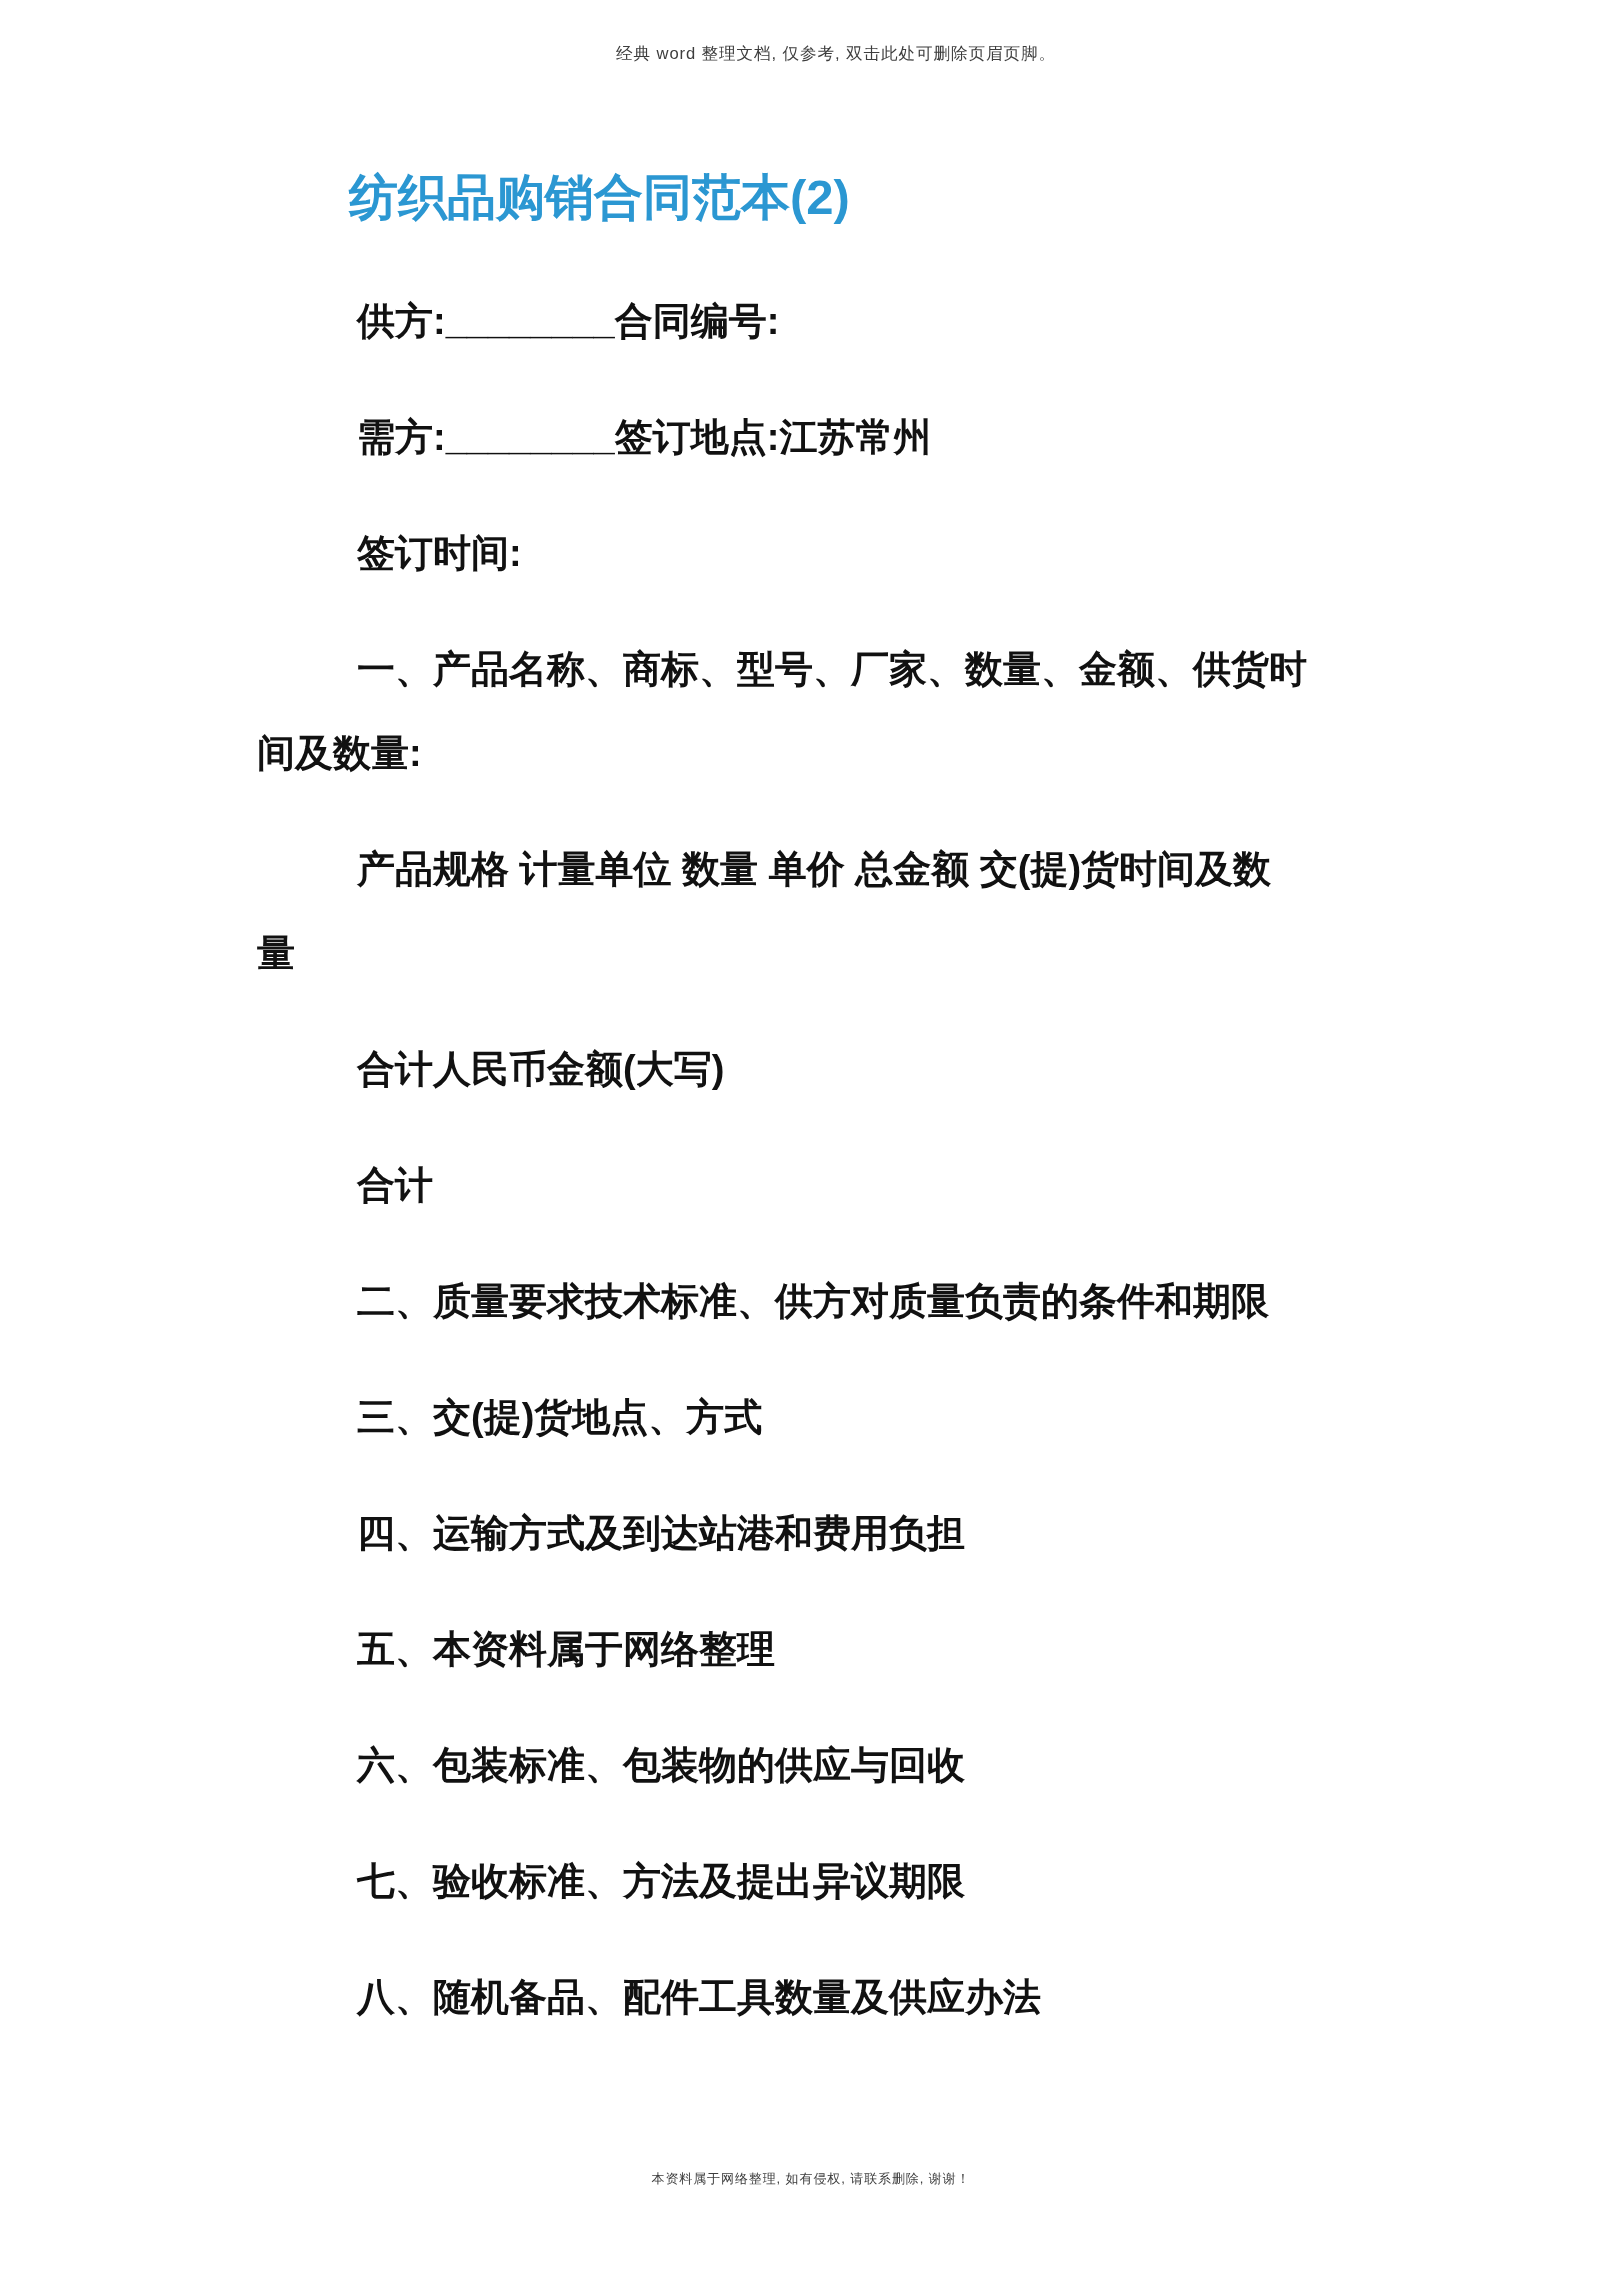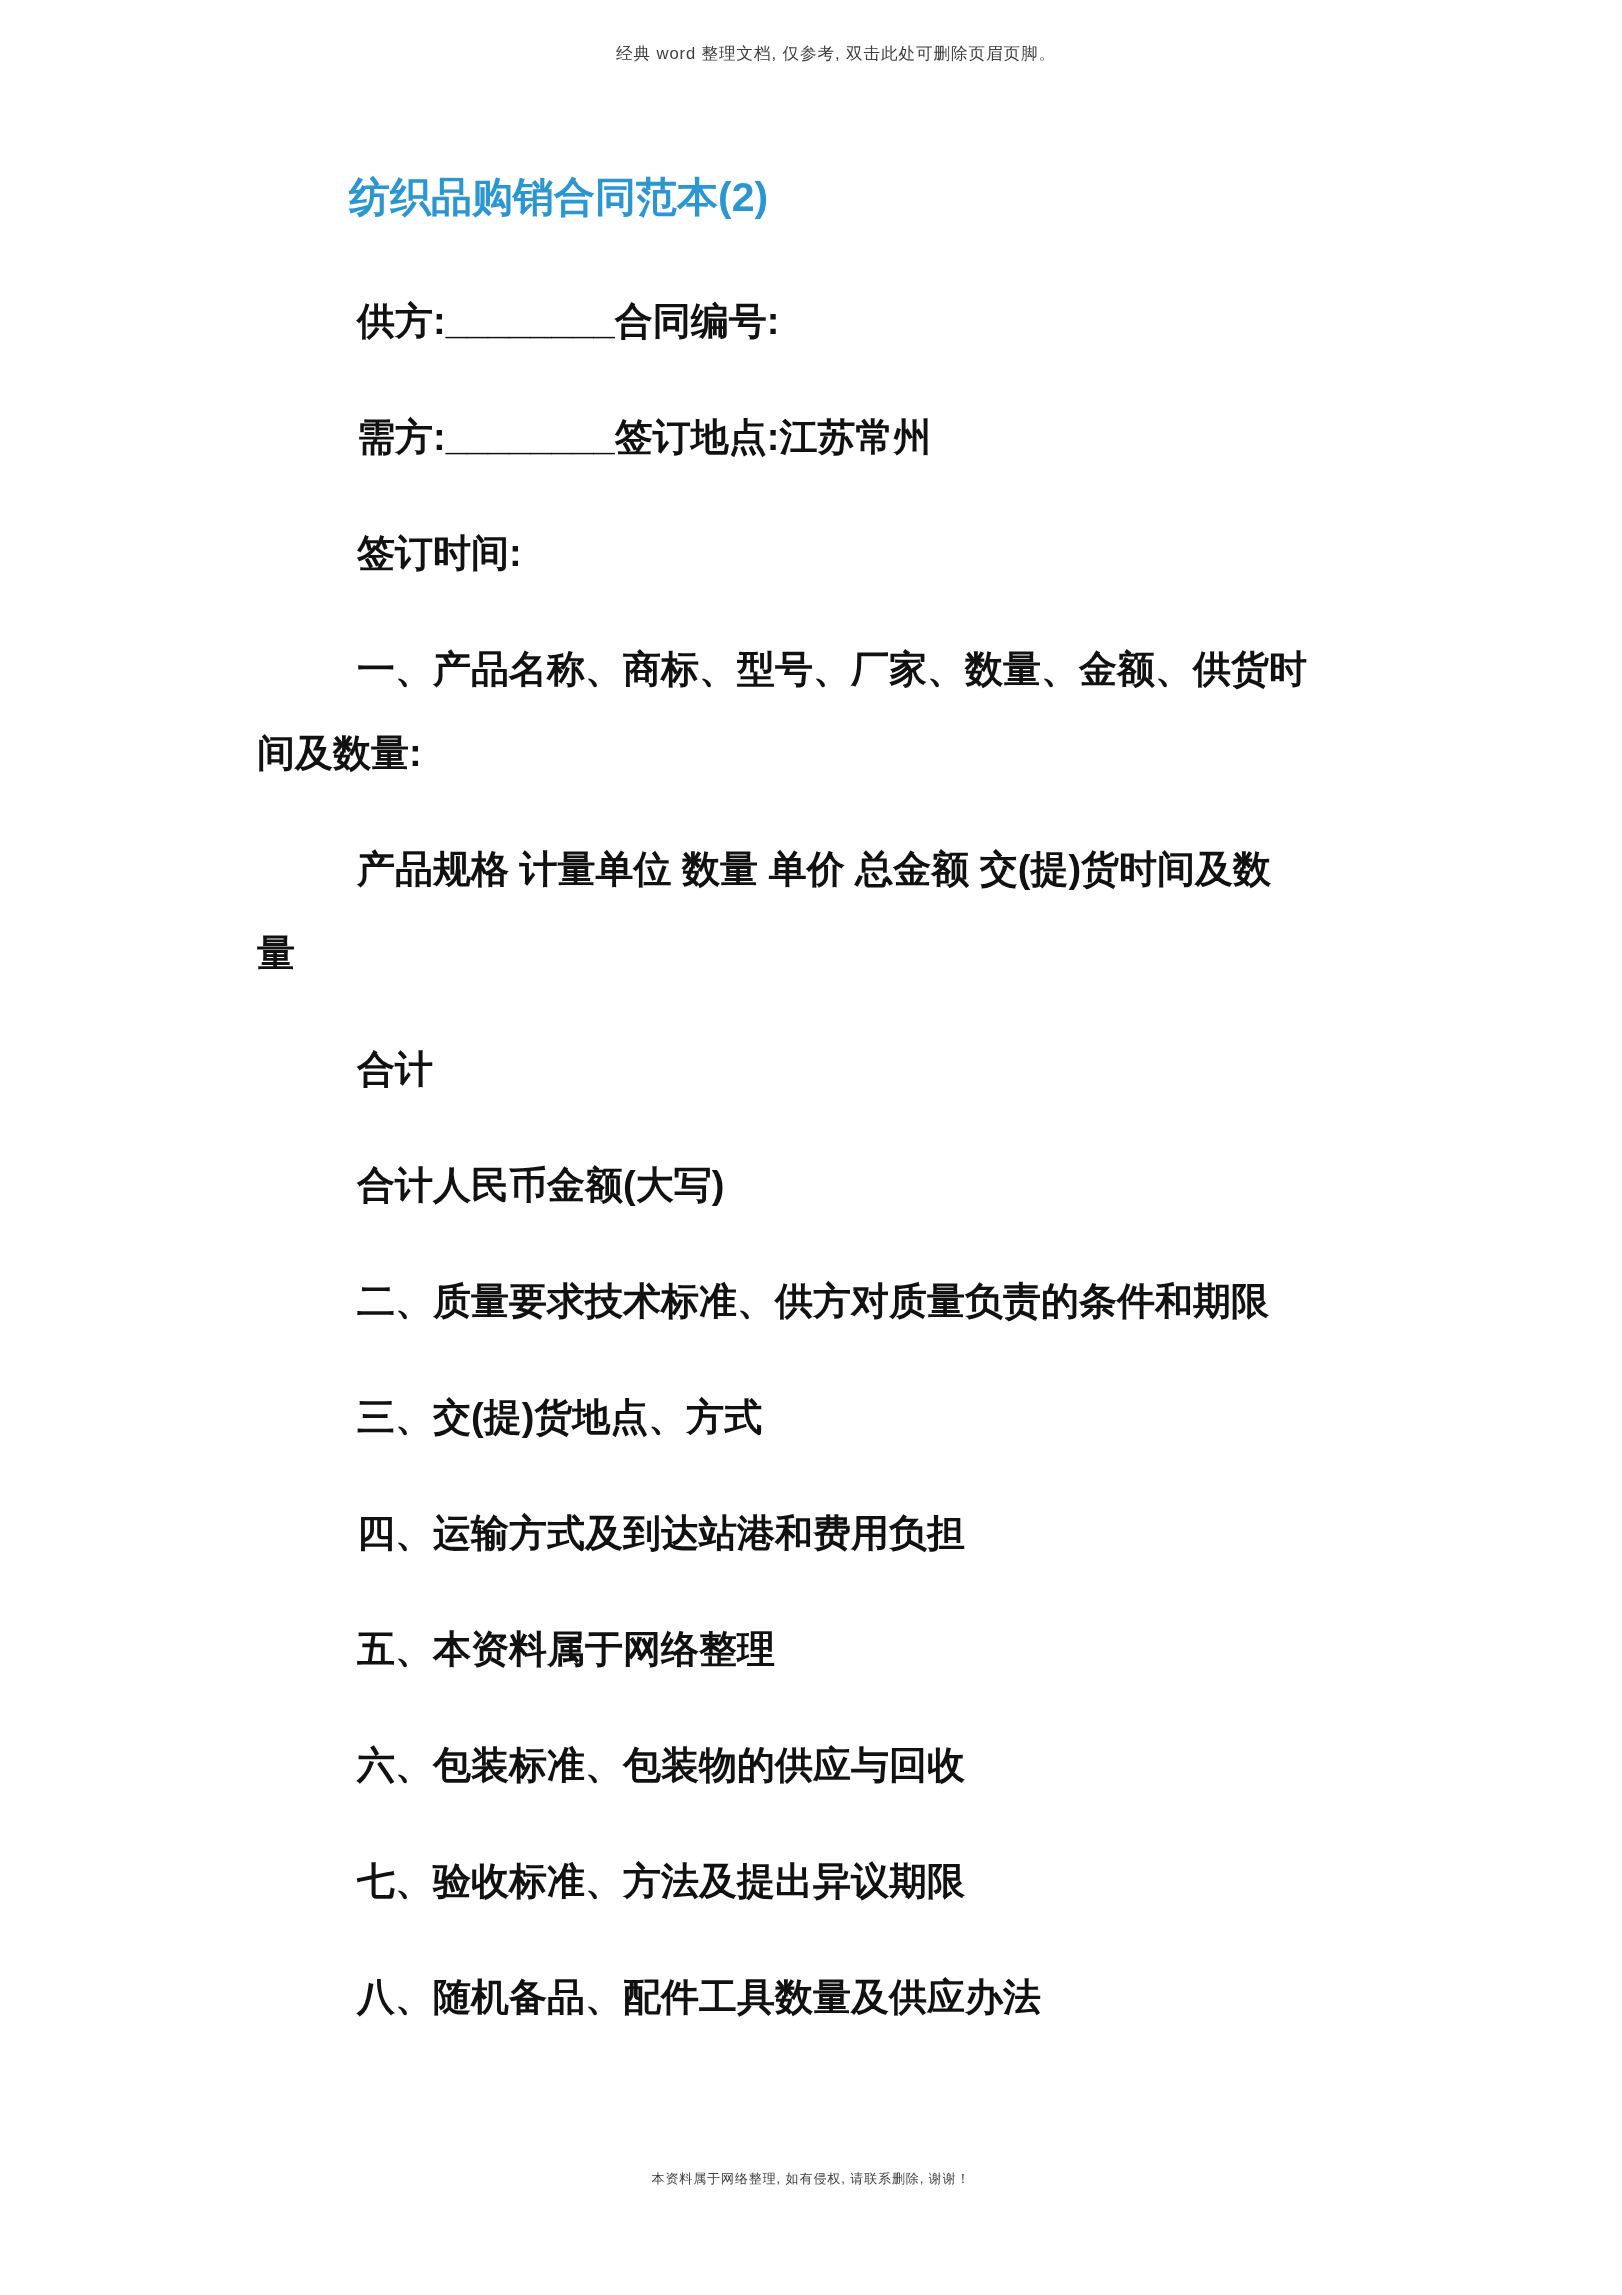--- a/index.html
+++ b/index.html
@@ -43,21 +43,21 @@
     position: absolute;
     top: 169px;
     left: 0;
     width: 1622px;
     padding: 0 148px 0 249px;
     box-sizing: border-box;
   }
   .doc-title {
     margin: 0 0 54px 0;
     padding: 0;
-    font-size: 41px;
+    font-size: 49px;
     line-height: 56px;
     font-weight: 700;
     text-indent: 100px;
     
   }
   .para {
     margin: 0 0 32px 0;
     font-size: 38px;
     line-height: 84px;
     font-weight: 700;
@@ -98,25 +98,25 @@
       <span class="line first">一、产品名称、商标、型号、厂家、数量、金额、供货时</span>
       <span class="line">间及数量:</span>
     </div>
 
     <div class="para">
       <span class="line first">产品规格 计量单位 数量 单价 总金额 交(提)货时间及数</span>
       <span class="line">量</span>
     </div>
 
     <div class="para">
-      <span class="line first">合计</span>
+      <span class="line first">合计人民币金额(大写)</span>
     </div>
 
     <div class="para">
-      <span class="line first">合计人民币金额(大写)</span>
+      <span class="line first">合计</span>
     </div>
 
     <div class="para">
       <span class="line first">二、质量要求技术标准、供方对质量负责的条件和期限</span>
     </div>
 
     <div class="para">
       <span class="line first">三、交(提)货地点、方式</span>
     </div>
 

